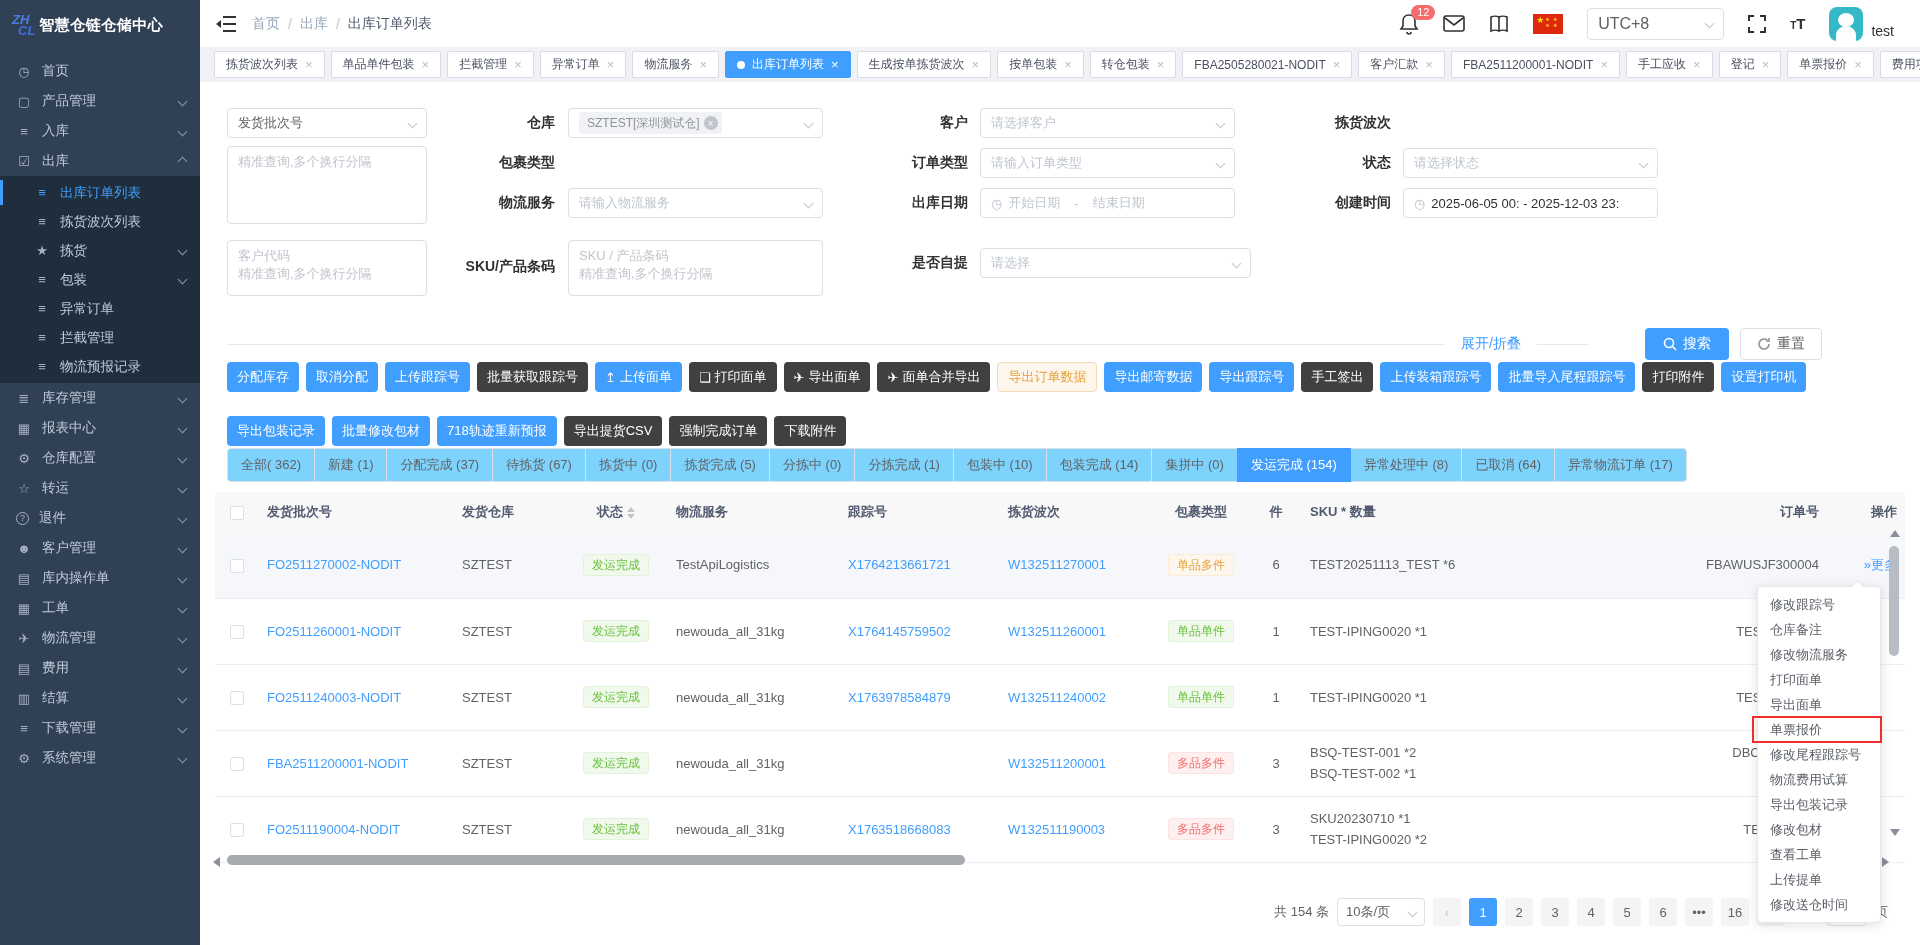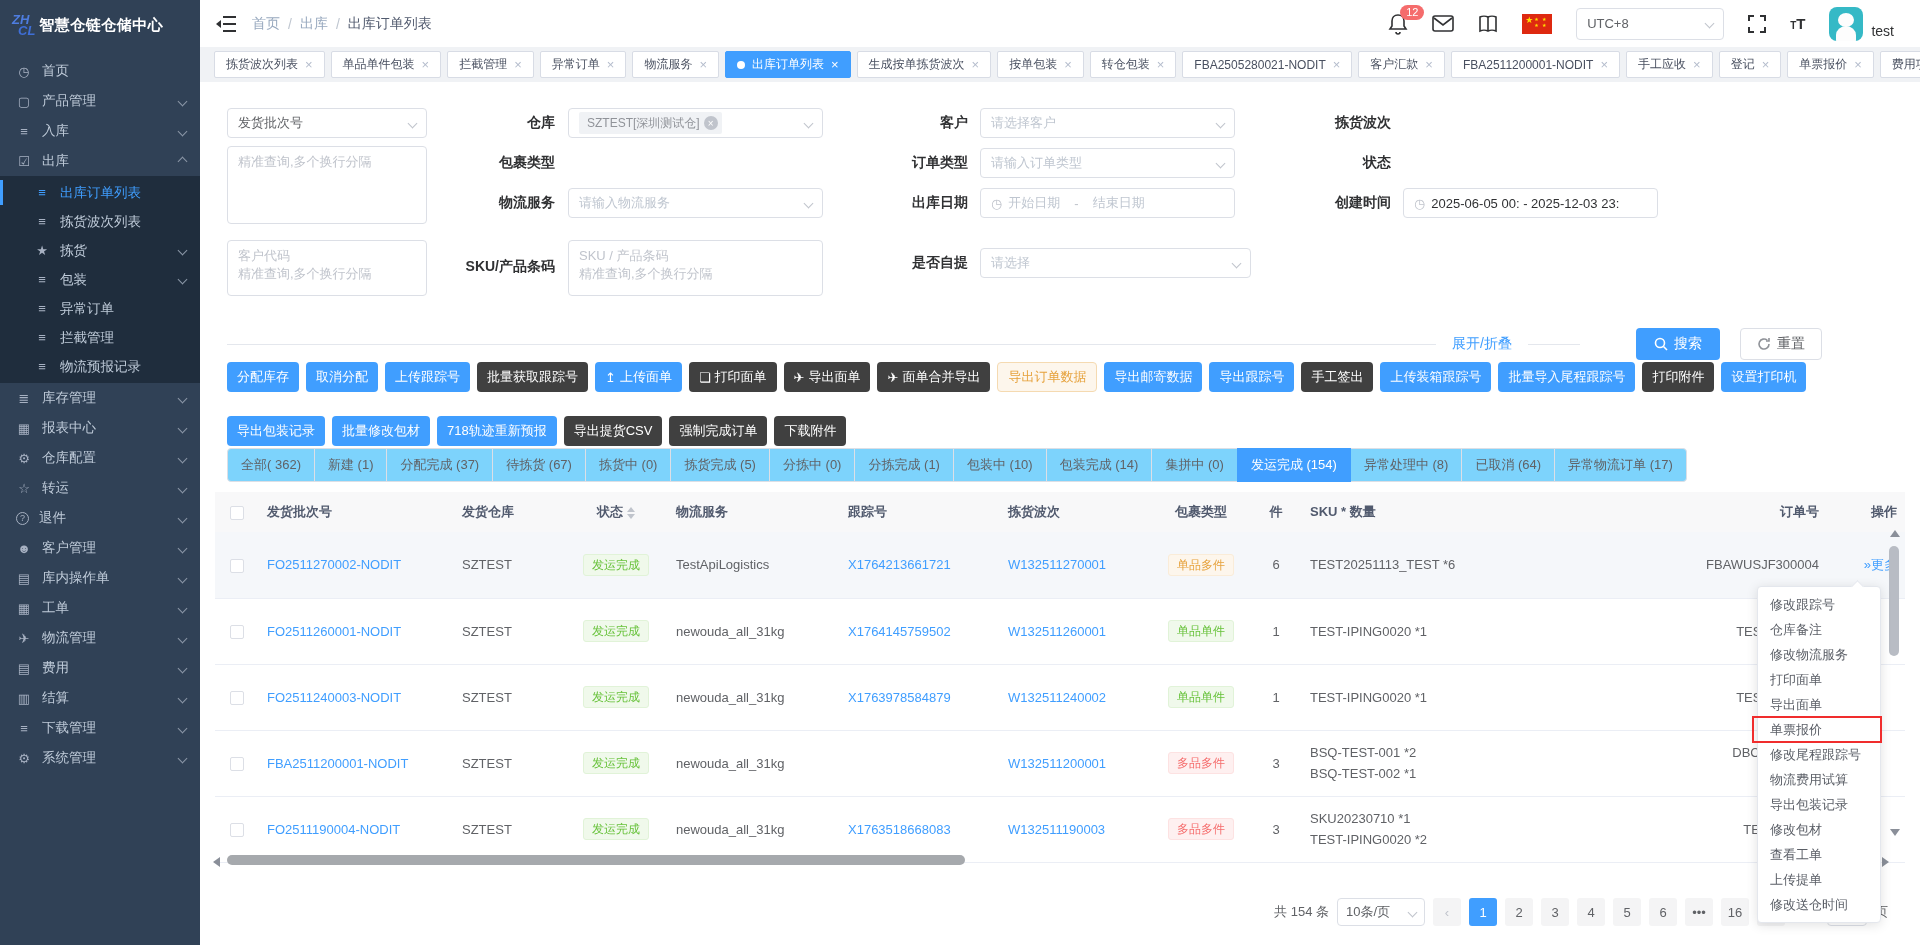--- a/index.html
+++ b/index.html
@@ -27,21 +27,21 @@
 .topbar{height:47px;display:flex;align-items:center;padding:0 26px 0 16px;background:#fff}
 .hamb{margin-right:16px;cursor:pointer;display:flex}
 .crumb{font-size:14px;color:#97a8be;display:flex;gap:8px;align-items:center}
 .crumb .sep{color:#bfc6d0}
 .crumb .cur{color:#515a6e}
 .top-right{margin-left:auto;display:flex;align-items:center;gap:24px}
 .ticon{position:relative;display:flex;cursor:pointer}
 .nbadge{position:absolute;top:-8px;left:12px;background:#f56c6c;color:#fff;font-size:11px;border-radius:9px;padding:1px 6px;line-height:13px}
 .flag{width:30px;height:20px;background:#de2910;position:relative;display:flex;align-items:flex-start;padding:1px 0 0 3px;color:#ffde00;font-size:9px;cursor:pointer}
 .flag i{font-style:normal;font-size:5px;position:absolute;left:12px;top:2px;letter-spacing:1px}
-.tzsel{width:148px;height:32px;border:1px solid #dcdfe6;border-radius:4px;display:flex;align-items:center;padding:0 10px;font-size:13px;color:#606266;cursor:pointer}
+.tzsel{width:137px;height:32px;border:1px solid #dcdfe6;border-radius:4px;display:flex;align-items:center;padding:0 10px;font-size:16px;color:#606266;cursor:pointer}
 .tzsel .chev{margin-left:auto;border-color:#c0c4cc}
 .fsize{font-weight:700;color:#303133;font-size:15px;cursor:pointer}
 .fsize small{font-size:10px;vertical-align:baseline}
 .avatar{width:34px;height:34px;border-radius:8px;background:#35b9c6;position:relative;overflow:hidden;cursor:pointer}
 .avatar::before{content:"";position:absolute;left:9px;top:6px;width:16px;height:14px;background:#fdfdfd;border-radius:50%}
 .avatar::after{content:"";position:absolute;left:7px;top:19px;width:20px;height:18px;background:#fdfdfd;border-radius:50% 50% 0 0}
 .uname{font-size:14px;color:#303133;margin-left:-16px;align-self:flex-end;padding-bottom:2px}
 
 .tabstrip{height:35px;background:#f0f2f5;display:flex;align-items:center;gap:6px;padding:0 4px 0 14px;overflow:hidden}
 .tab{height:27px;background:#fff;border:1px solid #d8dce5;color:#495060;font-size:12px;display:flex;align-items:center;gap:7px;padding:0 11px;white-space:nowrap;border-radius:2px;cursor:pointer;flex:0 0 auto}
@@ -74,21 +74,21 @@
 .l-od{left:660px;top:106px;width:108px}.f-od{left:780px;top:106px;width:255px}
 .l-sp{left:660px;top:166px;width:108px}.f-sp{left:780px;top:166px;width:271px}
 .l-wave{left:1080px;top:26px;width:111px}.f-wave{left:1203px;top:26px;width:255px}
 .l-st{left:1080px;top:66px;width:111px}.f-st{left:1203px;top:66px;width:255px}
 .l-ct{left:1080px;top:106px;width:111px}.f-ct{left:1203px;top:106px;width:255px;color:#303133}
 .exp-row{position:absolute;left:27px;top:246px;width:1595px;display:flex;align-items:center;height:32px}
 .hline{height:1px;background:#e4e7ed;flex:1}
 .hline2{height:1px;background:#e4e7ed;width:52px;margin-right:56px}
 .explink{color:#409eff;font-size:14px;margin:0 16px;cursor:pointer;white-space:nowrap}
 .btn-search{height:32px;background:#409eff;color:#fff;border:none;border-radius:4px;font-size:14px;padding:0 18px;display:flex;align-items:center;gap:6px;cursor:pointer}
-.btn-reset{height:32px;background:#fff;color:#606266;border:1px solid #dcdfe6;border-radius:4px;font-size:14px;padding:0 16px;display:flex;align-items:center;gap:6px;cursor:pointer;margin-left:20px}
+.btn-reset{height:32px;background:#fff;color:#606266;border:1px solid #dcdfe6;border-radius:4px;font-size:14px;padding:0 16px;display:flex;align-items:center;gap:6px;cursor:pointer;margin-left:11px}
 
 .toolbar{position:absolute;left:27px;top:362px;width:1680px}
 .btnrow{display:flex;gap:7px;margin-bottom:24px;flex-wrap:nowrap}
 .btn{height:30px;border:none;border-radius:4px;font-size:13px;padding:0 10px;color:#fff;white-space:nowrap;cursor:pointer;display:flex;align-items:center;gap:4px;font-family:inherit}
 .btn.solid{background:#409eff}
 .btn.light{background:#404040}
 .btn.warn{background:#fdf6ec;color:#e6a23c;border:1px solid #f5dab1}
 
 .stabs{position:absolute;left:27px;top:448px;display:flex}
 .stab{height:34px;padding:0 13px;border:1px solid #dcdfe6;background:#7dd3fc;color:#606266;font-size:13px;display:flex;align-items:center;margin-left:-1px;cursor:pointer;white-space:nowrap}
@@ -432,20 +432,24 @@
     <div class="lab l-od">出库日期</div>
     <div class="fld f-od">
       <span class="clock">◷</span>
       <span>开始日期</span>
       <span class="dsep">-</span>
       <span>结束日期</span>
     </div>
 
     <div class="lab l-wave">拣货波次</div>
     <div class="lab l-st">状态</div>
+    <div class="fld f-st">
+      <span>请选择状态</span>
+      <span class="chev"></span>
+    </div>
     <div class="lab l-ct">创建时间</div>
     <div class="fld f-ct valtext">
       <span class="clock">◷</span>
       <span>2025-06-05 00:  -  2025-12-03 23:</span>
     </div>
 
     <textarea class="fld p-cc-ta" placeholder="客户代码
 精准查询,多个换行分隔" style=""></textarea>
     <div class="lab l-sku">SKU/产品条码</div>
     <textarea class="fld f-sku-ta" placeholder="SKU / 产品条码

